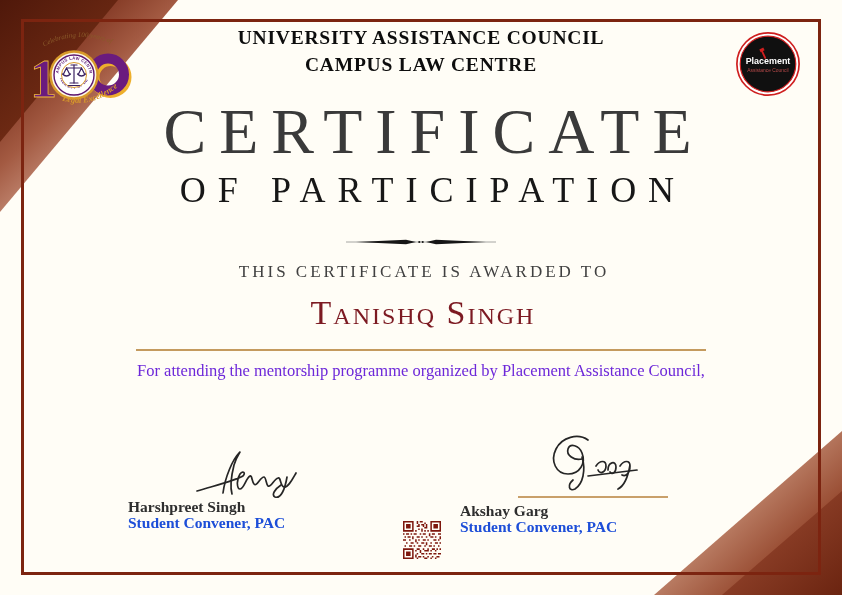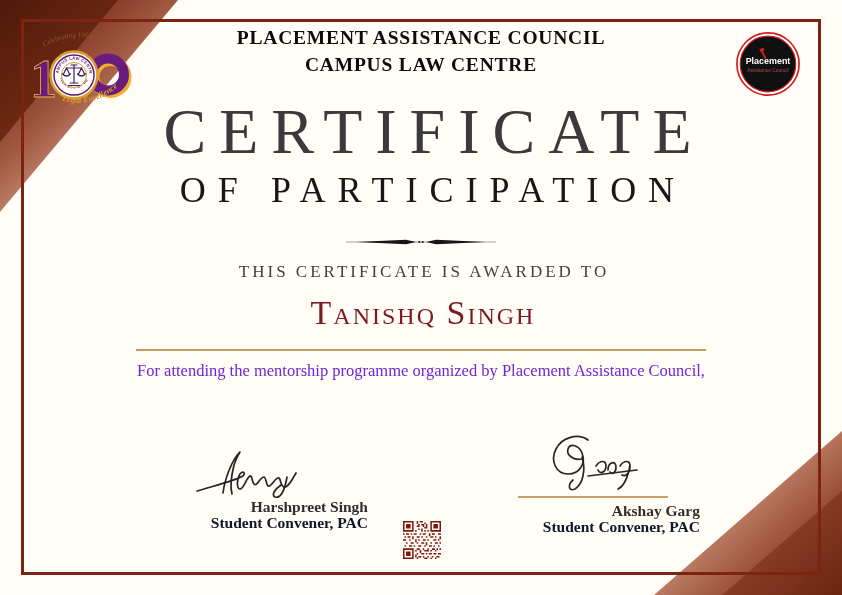--- a/index.html
+++ b/index.html
@@ -41,23 +41,23 @@
   .title2{top:169px;font-size:36px;letter-spacing:12px;padding-left:12px;color:#171717;}
   .awarded{top:262px;font-size:17px;letter-spacing:3px;padding-left:3px;color:#404040;}
   .recipient{top:294px;font-size:34px;font-variant:small-caps;letter-spacing:2px;padding-left:2px;color:#7c1a22;}
   .gold-rule{position:absolute;left:136px;top:349px;width:570px;height:2px;background:#c49a5e;z-index:4;}
   .body-line{font-size:16.5px;color:#6d28d9;}
   .body1{top:361px;} .body2{top:382px;}
   
   .sig-script{position:absolute;z-index:4;}
   .sig-script path{fill:none;stroke:#262626;stroke-width:1.7;stroke-linecap:round;stroke-linejoin:round;}
   .sig-rule{position:absolute;top:496px;width:150px;height:2px;background:#c9a06a;z-index:4;}
-  .sig-block{position:absolute;width:240px;text-align:right;z-index:4;}
+  .sig-block{position:absolute;width:240px;text-align:left;z-index:4;}
   .sig-name{font-weight:bold;font-size:15.5px;color:#2e2e2e;line-height:16px;}
-  .sig-role{font-weight:bold;font-size:15.5px;color:#0f172a;line-height:16px;}
+  .sig-role{font-weight:bold;font-size:15.5px;color:#1d4ed8;line-height:16px;}
   .sig-left{left:128px;top:499px;}
   .sig-right{left:460px;top:503px;}
   
   .logo-100{position:absolute;left:20px;top:18px;z-index:5;}
   .logo-pac{position:absolute;left:735px;top:31px;z-index:5;}
   .qr{position:absolute;left:403px;top:521px;z-index:4;}
   .divider{position:absolute;left:346px;top:236px;z-index:4;}
 </style>
 </head>
 <body>
@@ -117,21 +117,21 @@
     <circle cx="35" cy="35" r="33" fill="#ffffff" stroke="#cf1f1f" stroke-width="1.8"></circle>
     <circle cx="35" cy="35" r="29.5" fill="#101010" stroke="#cf1f1f" stroke-width="1.2"></circle>
     <text x="35" y="35" text-anchor="middle" font-size="9.5" font-weight="bold" fill="#ffffff" font-family="Liberation Sans,sans-serif">Placement</text>
     <g>
       <path d="M28.5 21 L32 28.5" stroke="#cf1f1f" stroke-width="2" stroke-linecap="round" fill="none"></path>
       <path d="M25.8 19.5 l4.2 -2 l1.4 3 l-4.2 2 z" fill="#cf1f1f"></path>
     </g>
     <text x="35" y="43.5" text-anchor="middle" font-size="5.2" fill="#b84a4a" font-family="Liberation Sans,sans-serif">Assistance Council</text>
   </svg>
 
-  <div class="abs org-line org1">PLACEMENT ASSISTANCE COUNCIL</div>
+  <div class="abs org-line org1">UNIVERSITY ASSISTANCE COUNCIL</div>
   <div class="abs org-line org2">CAMPUS LAW CENTRE</div>
 
   <div class="abs title1">CERTIFICATE</div>
   <div class="abs title2">OF PARTICIPATION</div>
 
   <svg class="divider" width="150" height="12" viewBox="0 0 150 12">
     <line x1="0" y1="6" x2="150" y2="6" stroke="#8f8f8f" stroke-width="0.8"></line>
     <path d="M10 6 L60 3.7 L70 6 L60 8.3 Z" fill="#161616"></path>
     <circle cx="73.3" cy="6" r="1.1" fill="#161616"></circle>
     <circle cx="76.7" cy="6" r="1.1" fill="#161616"></circle>

